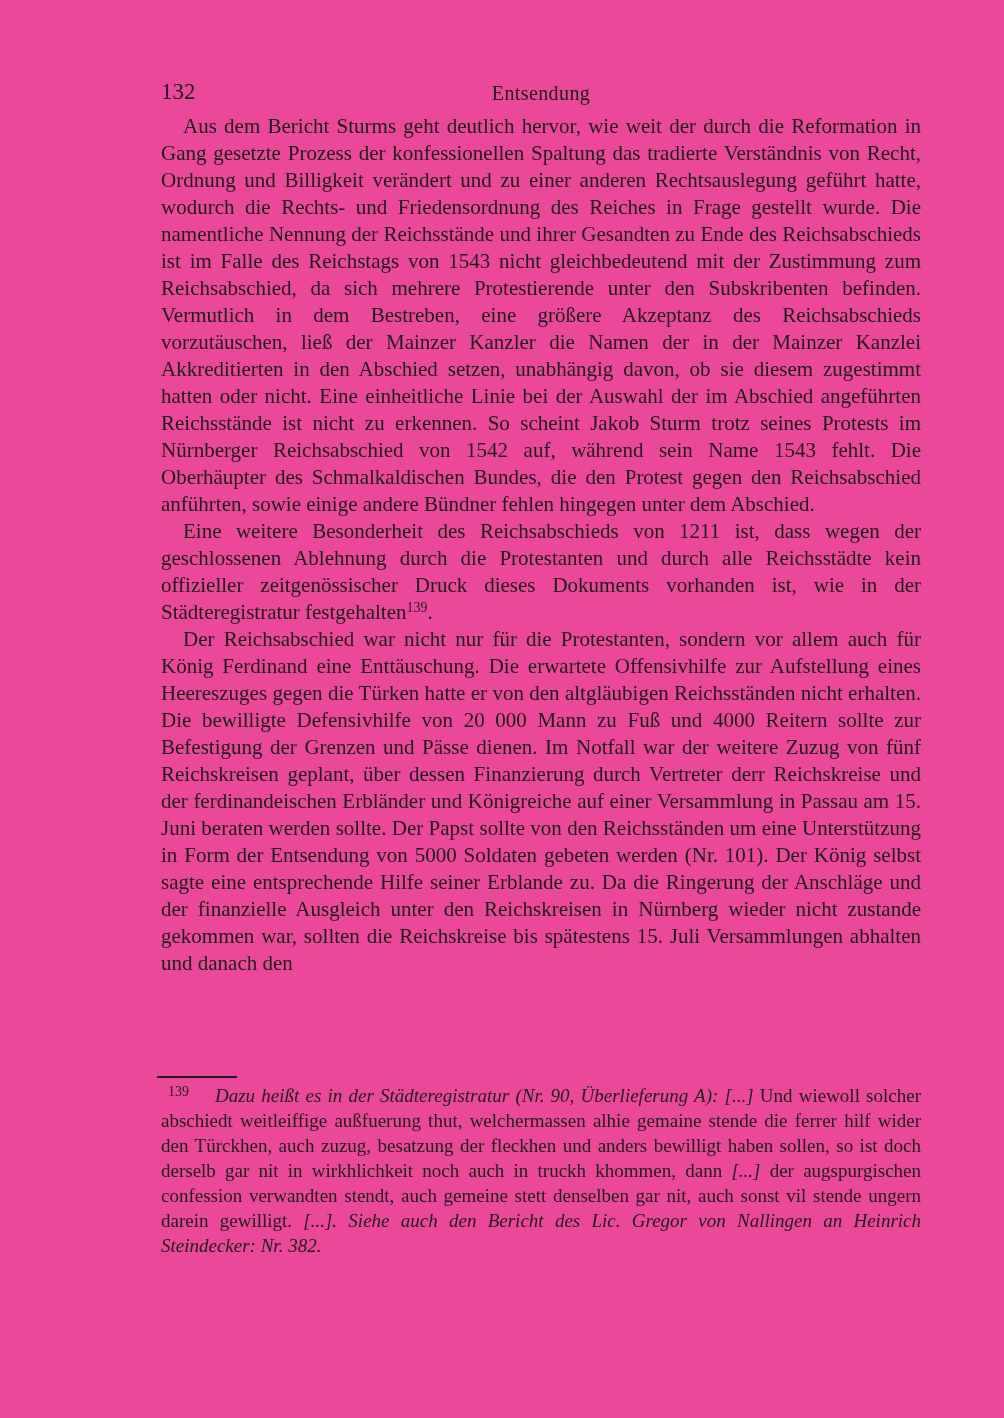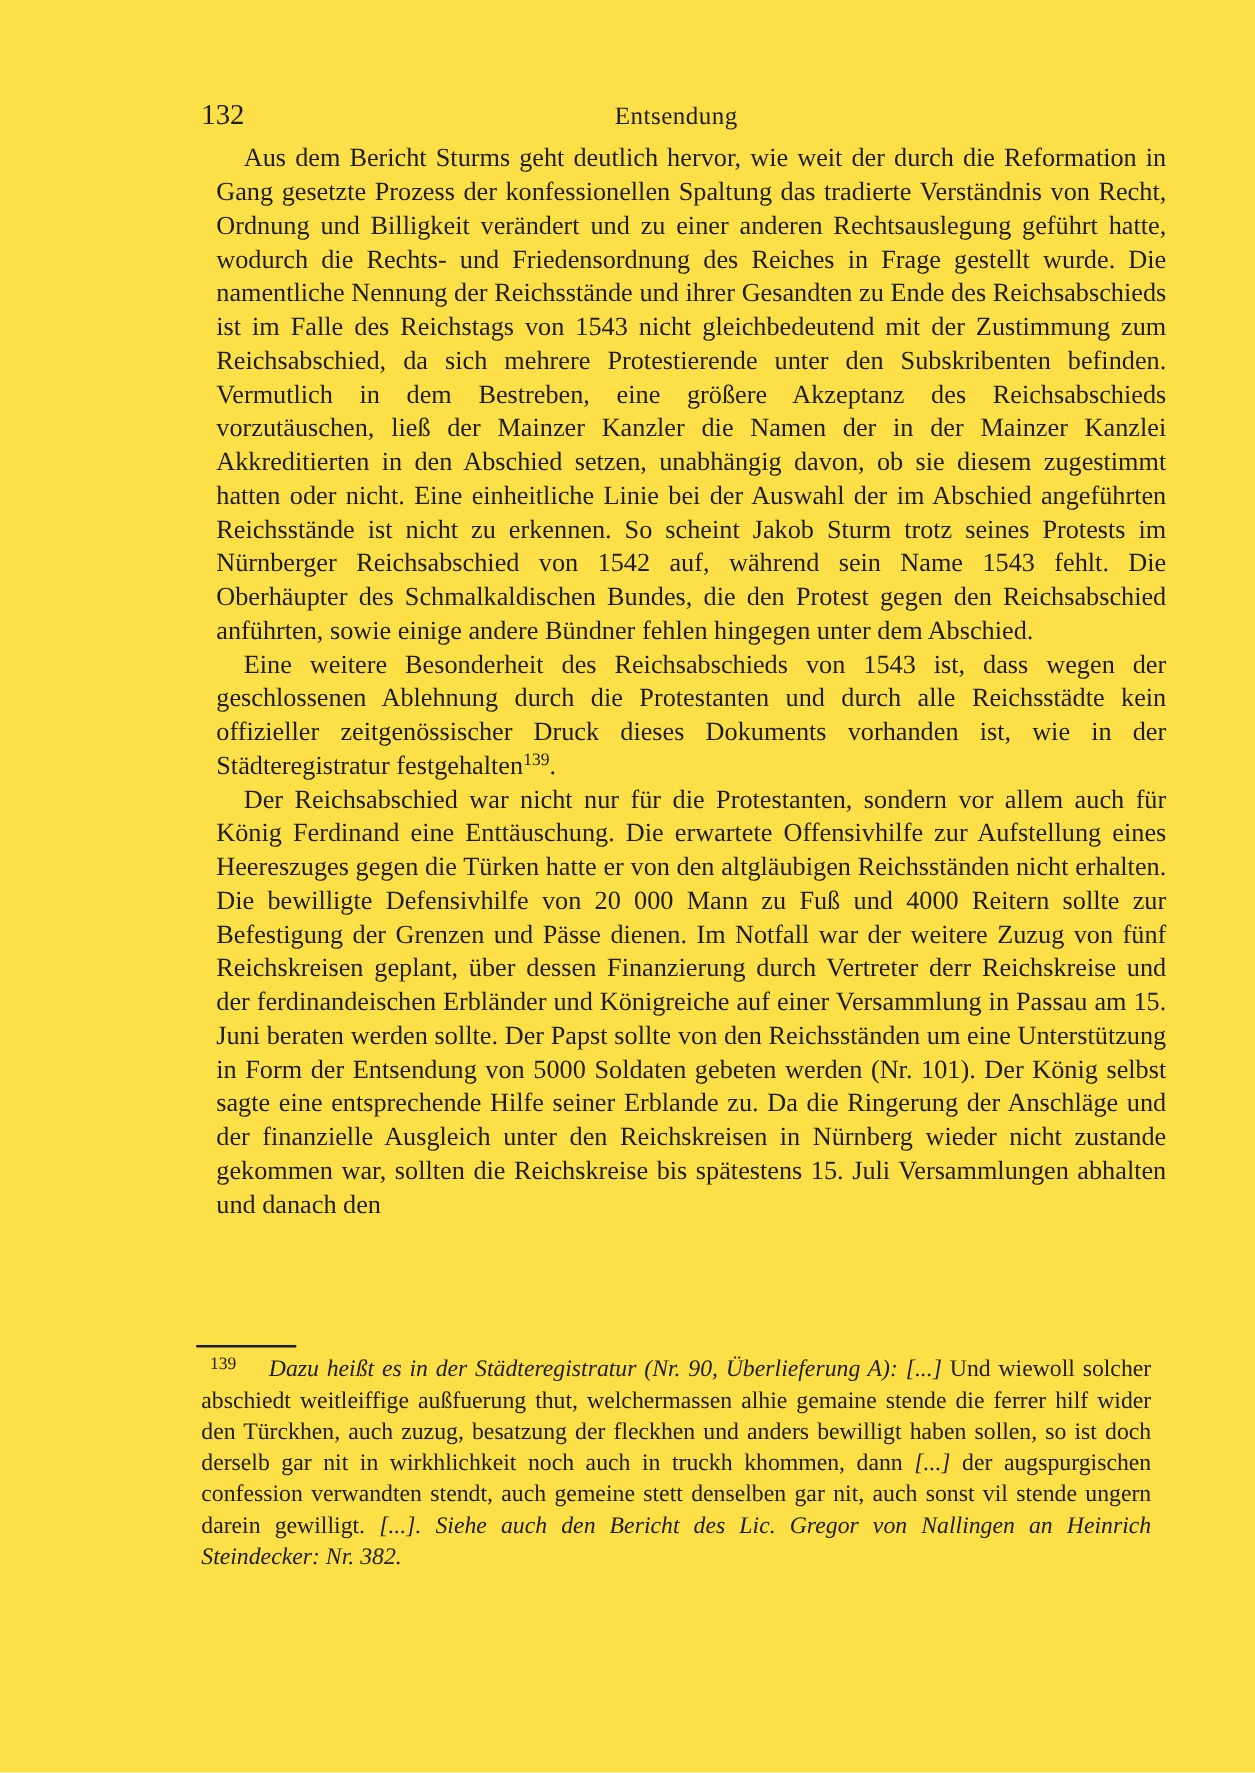--- a/index.html
+++ b/index.html
@@ -4,21 +4,21 @@
 <style>
   html, body {
     margin: 0;
     padding: 0;
     background: #ffffff;
   }
   .page {
     position: relative;
     width: 1004px;
     height: 1418px;
-    background: #fde047;
+    background: #ec4899;
     color: #1d1d1b;
     font-family: "Liberation Serif", "DejaVu Serif", serif;
     overflow: hidden;
   }
   .page-header {
     position: absolute;
     left: 161px;
     top: 80px;
     width: 760px;
     height: 28px;
@@ -42,21 +42,20 @@
   }
   .body-text {
     position: absolute;
     left: 161px;
     top: 113px;
     width: 760px;
     font-size: 21px;
     line-height: 27px;
     text-align: justify;
     hyphens: auto;
-    margin-left: 12px;
     -webkit-hyphens: auto;
   }
   .para {
     margin: 0;
     text-indent: 22px;
   }
   .fn-ref {
     font-size: 14px;
     line-height: 0;
     vertical-align: baseline;
@@ -99,21 +98,21 @@
 
 <div class="page">
 
   <header class="page-header">
     <span class="page-number">132</span>
     <span class="running-title">Entsendung</span>
   </header>
 
   <main class="body-text">
     <p class="para">Aus dem Bericht Sturms geht deutlich hervor, wie weit der durch die Reformation in Gang gesetzte Prozess der konfessionellen Spaltung das tradierte Verständnis von Recht, Ordnung und Billigkeit verändert und zu einer anderen Rechtsauslegung geführt hatte, wodurch die Rechts- und Friedensordnung des Reiches in Frage gestellt wurde. Die namentliche Nennung der Reichsstände und ihrer Gesandten zu Ende des Reichsabschieds ist im Falle des Reichstags von 1543 nicht gleichbedeutend mit der Zustimmung zum Reichsabschied, da sich mehrere Protestierende unter den Subskribenten befinden. Vermutlich in dem Bestreben, eine größere Akzeptanz des Reichsabschieds vorzutäuschen, ließ der Mainzer Kanzler die Namen der in der Mainzer Kanzlei Akkreditierten in den Abschied setzen, unabhängig davon, ob sie diesem zugestimmt hatten oder nicht. Eine einheitliche Linie bei der Auswahl der im Abschied angeführten Reichsstände ist nicht zu erkennen. So scheint Jakob Sturm trotz seines Protests im Nürnberger Reichsabschied von 1542 auf, während sein Name 1543 fehlt. Die Oberhäupter des Schmalkaldischen Bundes, die den Protest gegen den Reichsabschied anführten, sowie einige andere Bündner fehlen hingegen unter dem Abschied.</p>
-    <p class="para"><span>Eine weitere Besonderheit des Reichsabschieds von 1543 ist, dass wegen der geschlossenen Ablehnung durch die Protestanten und durch alle Reichsstädte kein offizieller zeitgenössischer Druck dieses Dokuments vorhanden ist, wie in der Städteregistratur festgehalten</span><sup class="fn-ref">139</sup><span>.</span></p>
+    <p class="para"><span>Eine weitere Besonderheit des Reichsabschieds von 1211 ist, dass wegen der geschlossenen Ablehnung durch die Protestanten und durch alle Reichsstädte kein offizieller zeitgenössischer Druck dieses Dokuments vorhanden ist, wie in der Städteregistratur festgehalten</span><sup class="fn-ref">139</sup><span>.</span></p>
     <p class="para">Der Reichsabschied war nicht nur für die Protestanten, sondern vor allem auch für König Ferdinand eine Enttäuschung. Die erwartete Offensivhilfe zur Aufstellung eines Heereszuges gegen die Türken hatte er von den altgläubigen Reichsständen nicht erhalten. Die bewilligte Defensivhilfe von 20 000 Mann zu Fuß und 4000 Reitern sollte zur Befestigung der Grenzen und Pässe dienen. Im Notfall war der weitere Zuzug von fünf Reichskreisen geplant, über dessen Finanzierung durch Vertreter derr Reichskreise und der ferdinandeischen Erbländer und Königreiche auf einer Versammlung in Passau am 15. Juni beraten werden sollte. Der Papst sollte von den Reichsständen um eine Unterstützung in Form der Entsendung von 5000 Soldaten gebeten werden (Nr. 101). Der König selbst sagte eine entsprechende Hilfe seiner Erblande zu. Da die Ringerung der Anschläge und der finanzielle Ausgleich unter den Reichskreisen in Nürnberg wieder nicht zustande gekommen war, sollten die Reichskreise bis spätestens 15. Juli Versammlungen abhalten und danach den</p>
   </main>
 
   <footer class="footnote-area">
     <div class="footnote-rule"></div>
     <p class="footnote"><sup class="fn-num">139</sup><span><i>Dazu heißt es in der Städteregistratur (Nr. 90, Überlieferung A): [...] </i><span>Und wiewoll solcher abschiedt weitleiffige außfuerung thut, welchermassen alhie gemaine stende die ferrer hilf wider den Türckhen, auch zuzug, besatzung der fleckhen und anders bewilligt haben sollen, so ist doch derselb gar nit in wirkhlichkeit noch auch in truckh khommen, dann </span><i>[...] </i><span>der augspurgischen confession verwandten stendt, auch gemeine stett denselben gar nit, auch sonst vil stende ungern darein gewilligt. </span><i>[...]. Siehe auch den Bericht des Lic. Gregor von Nallingen an Heinrich Steindecker: Nr. 382.</i></span></p>
   </footer>
 
 </div>
 

